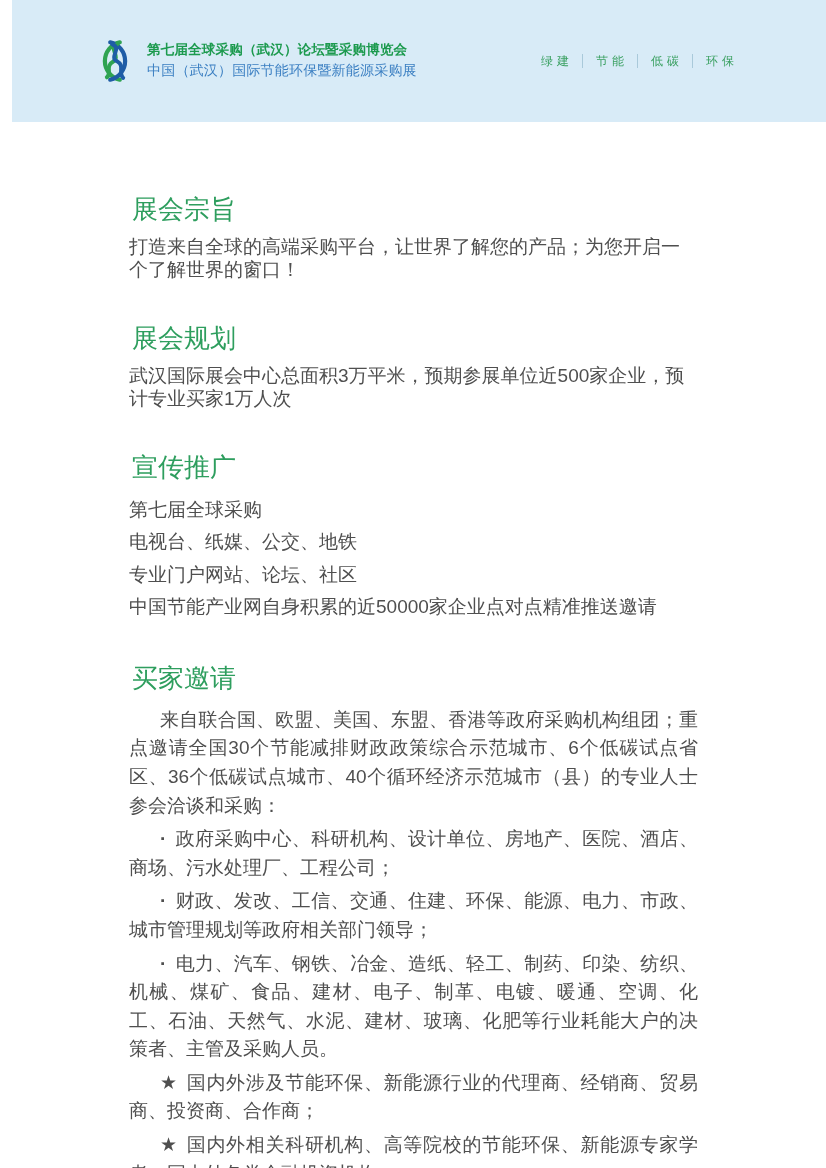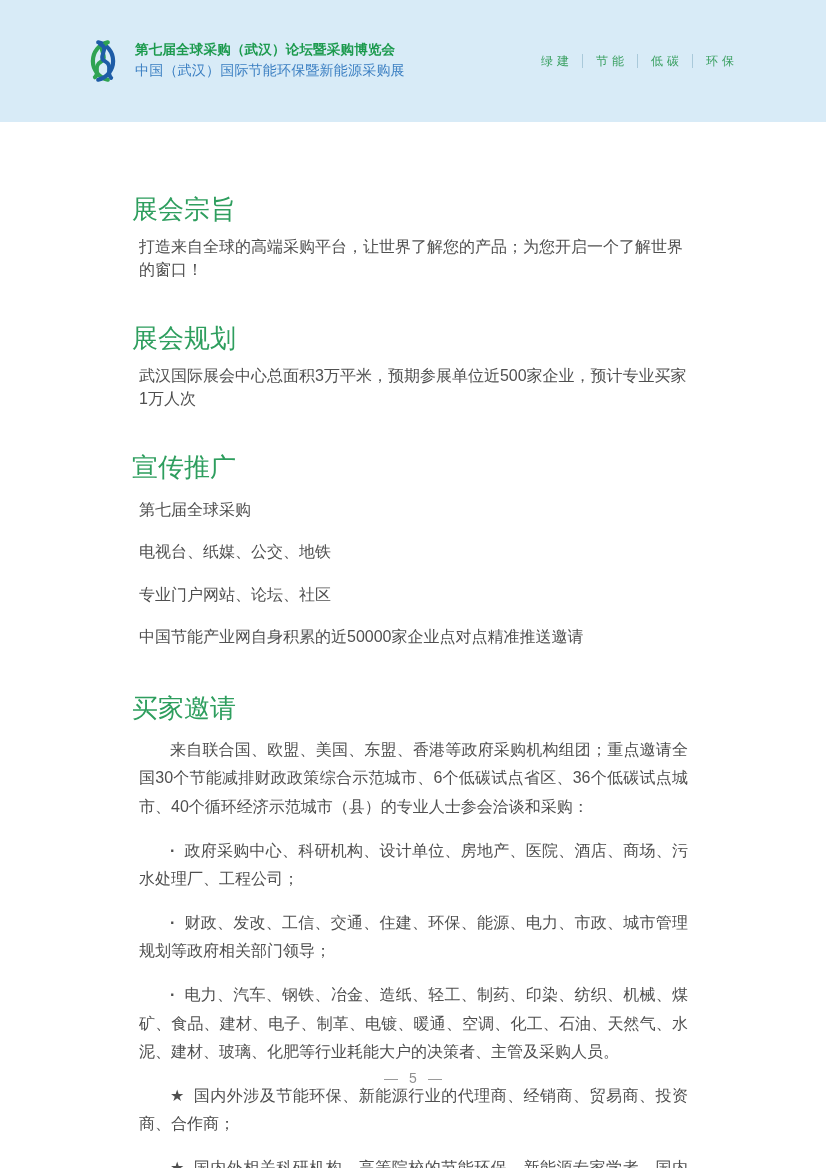--- a/index.html
+++ b/index.html
@@ -17,37 +17,38 @@
   body{
     width:826px;height:1168px;position:relative;background:#ffffff;
     font-family:"Liberation Sans","DejaVu Sans",sans-serif;
     color:var(--body-text);overflow:hidden;
   }
   
   .page-header{
     height:122px;background:var(--header-bg);
     display:flex;align-items:center;justify-content:space-between;
     padding:0 88px 0 80px;
+    margin-left:12px;
   }
   .brand{display:flex;align-items:center;}
   .logo{flex:0 0 auto;margin-right:9px;}
   .brand-titles{display:flex;flex-direction:column;}
   .brand-title{font-size:13.5px;font-weight:bold;color:var(--brand-green);letter-spacing:0.2px;line-height:1.25;}
   .brand-subtitle{font-size:14px;color:var(--brand-blue);letter-spacing:0.2px;margin-top:3px;line-height:1.25;}
   .header-nav{display:flex;align-items:center;}
   .nav-item{font-size:12px;color:var(--nav-green);letter-spacing:4px;cursor:pointer;white-space:nowrap;}
   .nav-sep{width:1px;height:14px;background:#a9c9da;margin:0 13px 0 9px;}
   
   main{padding:64px 123px 0 124px;}
   section h2{
     margin:8px;font-size:26px;font-weight:400;color:var(--heading-green);line-height:1.2;
   }
   .sec{margin-top:42px;}
   .sec-first{margin-top:0;}
-  .sec p{margin:15px;font-size:16px;color:var(--body-text);}
+  .sec p{margin:5px;font-size:19px;color:var(--body-text);}
   .one-line{margin-top:10px !important;line-height:23px;}
   .promo-lines p{line-height:27.5px;}
   .promo-lines p:first-child{margin-top:12px;}
   .buyers p{line-height:28.6px;text-align:justify;text-indent:31px;}
   .buyers .intro{margin-top:12px;}
   .marker{margin-right:9px;text-indent:0;}
   .marker-dot{font-weight:bold;}
   
   .page-footer{
     position:absolute;left:0;right:0;top:1070px;

